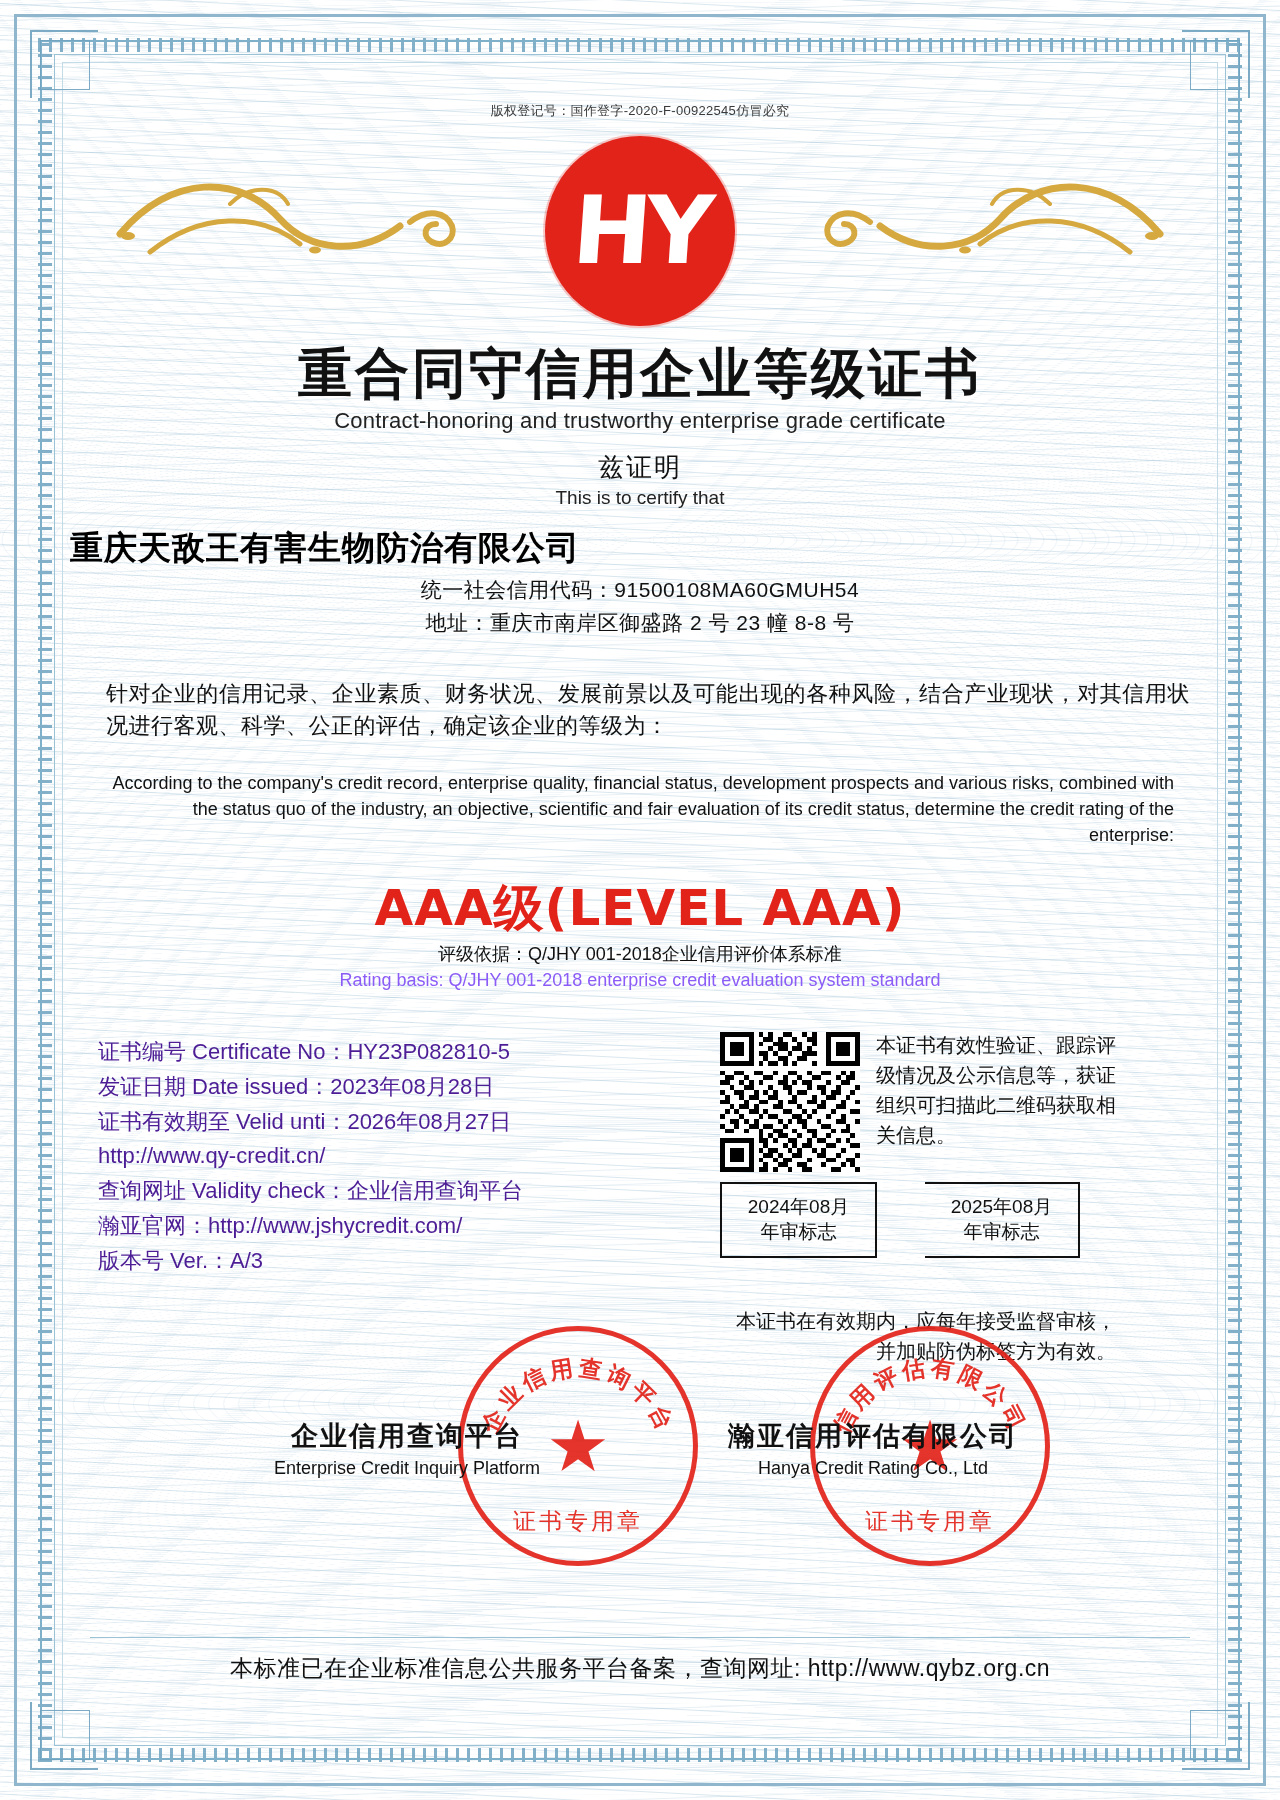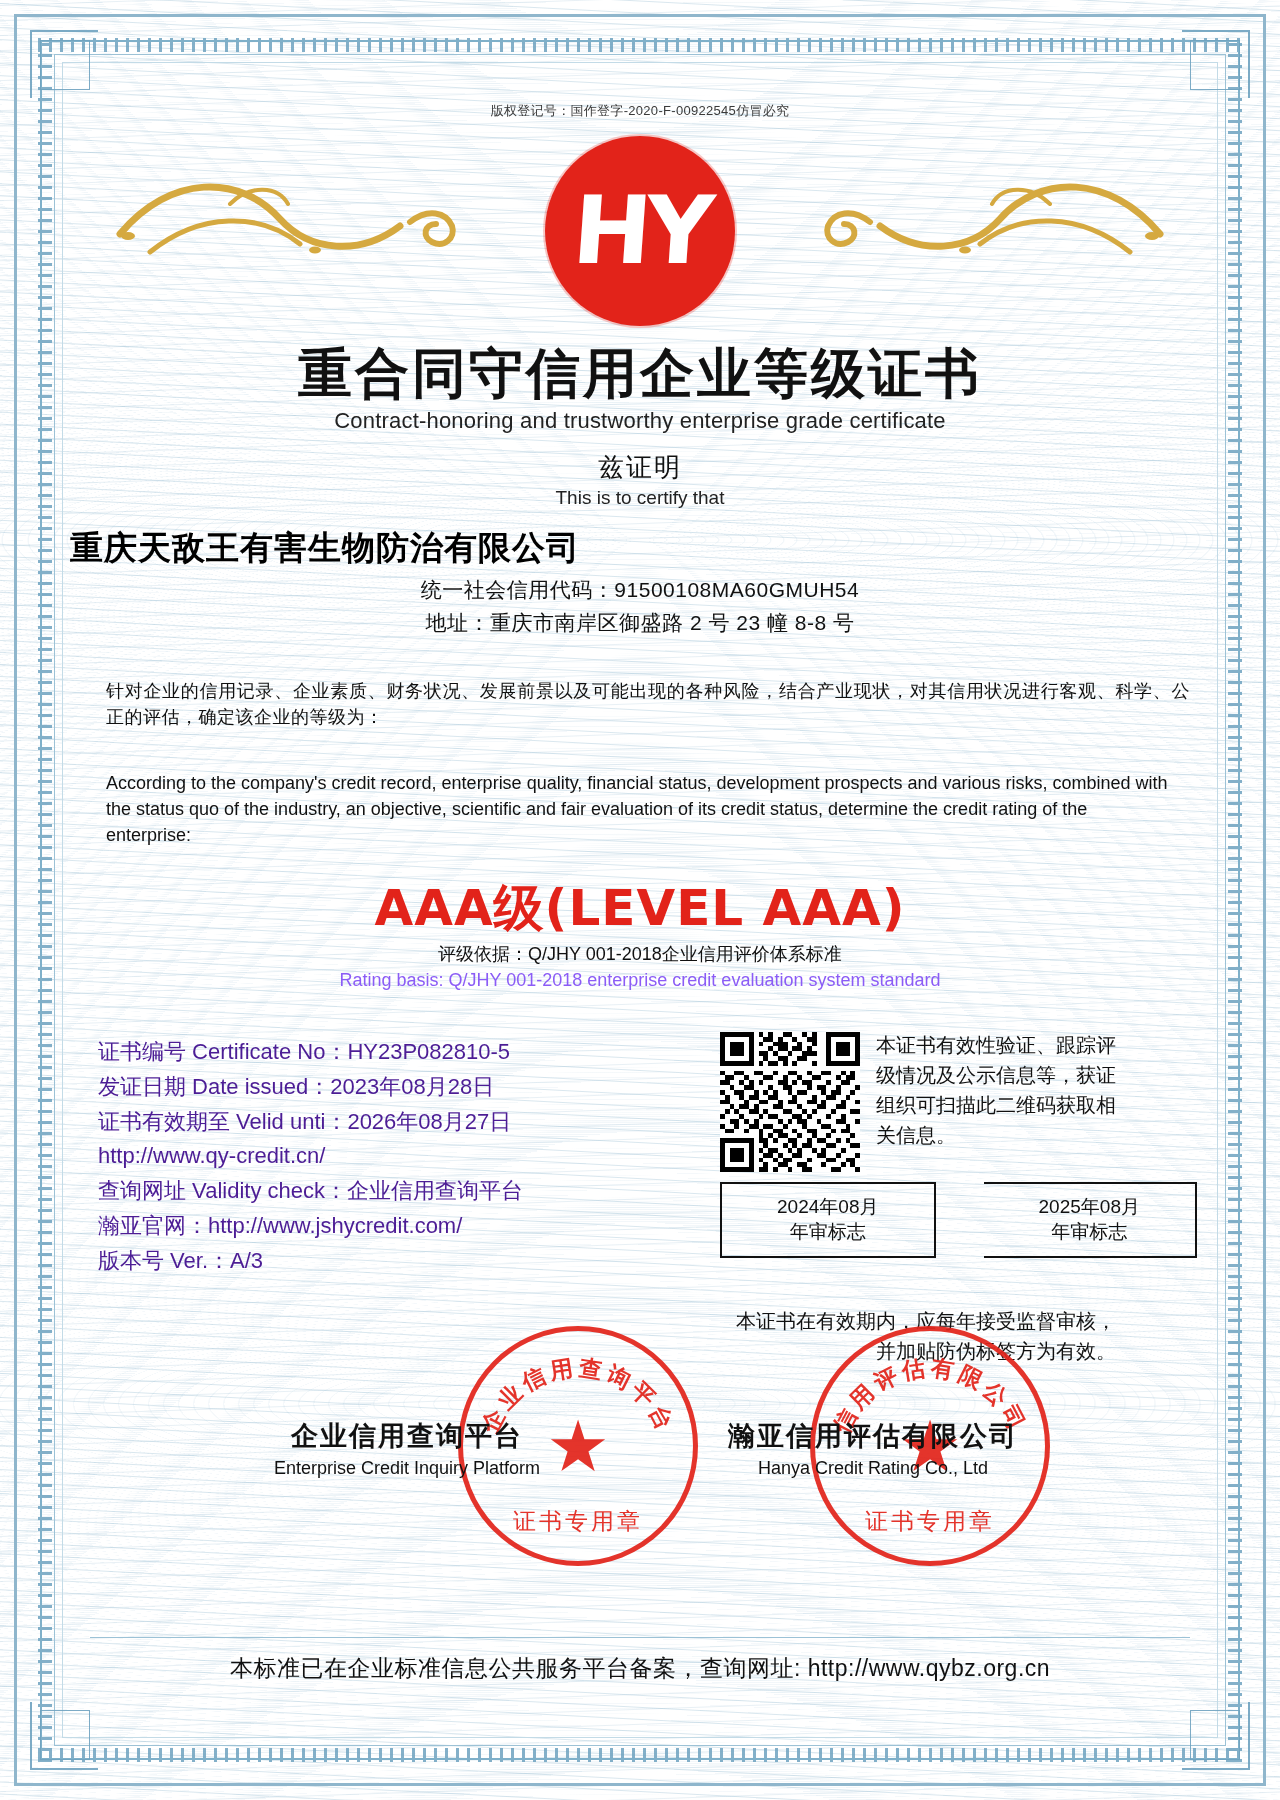--- a/index.html
+++ b/index.html
@@ -234,34 +234,34 @@
     text-align: center;
     font-size: 21px;
     color: #111;
     letter-spacing: .5px;
   }
 
   .body-cn {
     position: absolute;
     top: 608px;
     left: 36px; right: 20px;
-    font-size: 18px;
+    font-size: 22px;
     line-height: 1.45;
     color: #111;
     text-align: justify;
     letter-spacing: .5px;
   }
   .body-en {
     position: absolute;
     top: 700px;
     left: 36px; right: 36px;
     font-size: 18px;
     line-height: 1.45;
     color: #111;
-    text-align: left;
+    text-align: right;
   }
 
   .level {
     position: absolute;
     top: 805px;
     left: 0; right: 0;
     text-align: center;
     font-size: 50px;
     font-weight: 700;
     color: #e2231a;
@@ -316,21 +316,21 @@
     font-size: 20px;
     line-height: 1.5;
     color: #111;
     text-align: justify;
   }
 
   .stamps-row {
     position: absolute;
     top: 1112px;
     left: 650px;
-    width: 477px;
+    width: 360px;
     display: flex;
     gap: 0;
     text-align: right;
   }
   .stamp-box {
     flex: 1;
     border: 2px solid #111;
     height: 72px;
     display: flex;
     flex-direction: column;

